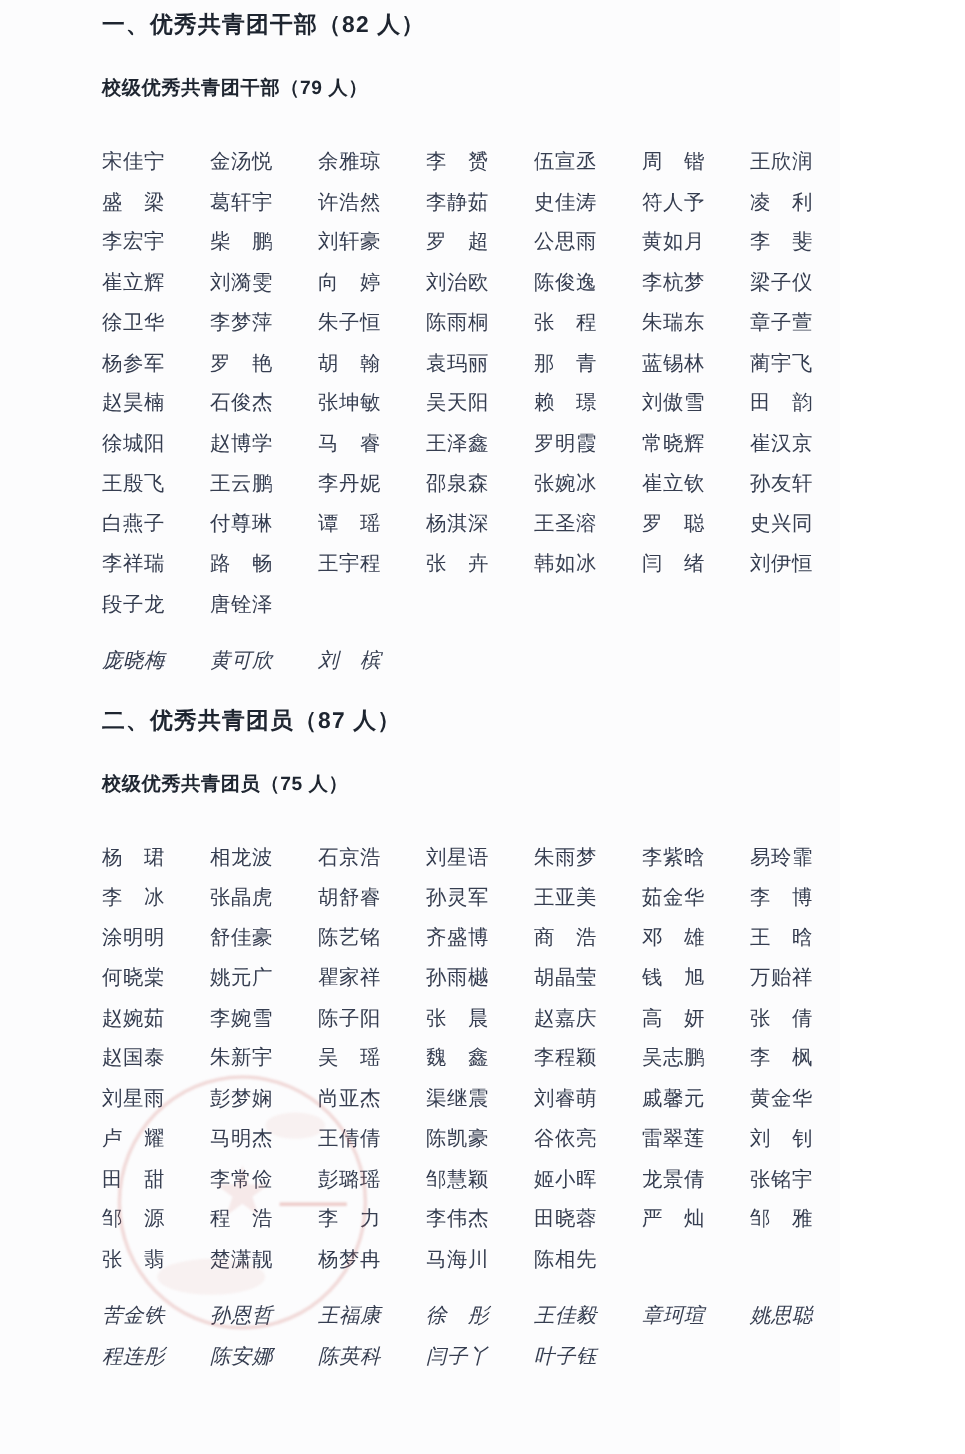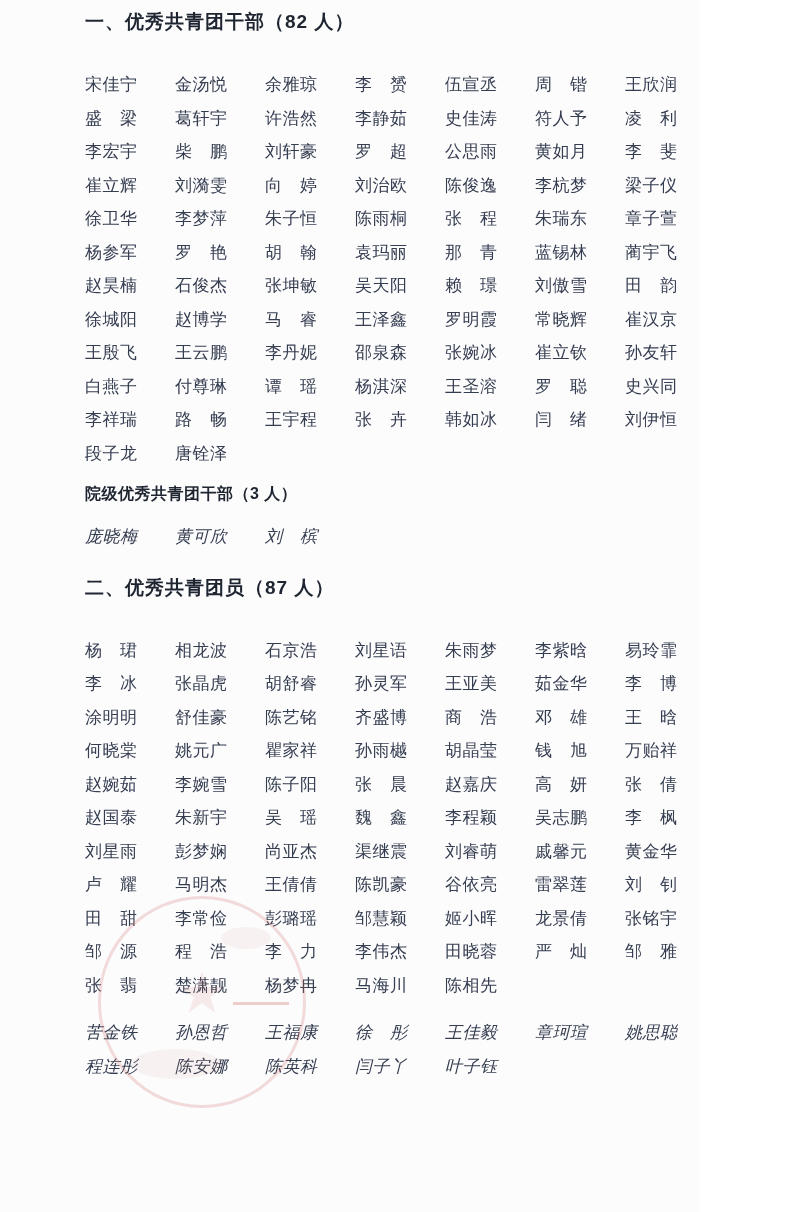--- a/index.html
+++ b/index.html
@@ -109,20 +109,21 @@
   }
 </style>
 </head>
 <body>
 
 <div class="page">
 
   <section>
     <h1 class="section-title">一、优秀共青团干部（82 人）</h1>
 
+    <h2 class="subsection-title">校级优秀共青团干部（79 人）</h2>
     <div class="name-grid">
         <span class="name">宋佳宁</span>
         <span class="name">金汤悦</span>
         <span class="name">余雅琼</span>
         <span class="name">李　赟</span>
         <span class="name">伍宣丞</span>
         <span class="name">周　锴</span>
         <span class="name">王欣润</span>
         <span class="name">盛　梁</span>
         <span class="name">葛轩宇</span>
@@ -191,31 +192,31 @@
         <span class="name">路　畅</span>
         <span class="name">王宇程</span>
         <span class="name">张　卉</span>
         <span class="name">韩如冰</span>
         <span class="name">闫　绪</span>
         <span class="name">刘伊恒</span>
         <span class="name">段子龙</span>
         <span class="name">唐铨泽</span>
       </div>
 
-    <h2 class="subsection-title tight">院级优秀共青团干部（3 人）</h2>
     <div class="name-grid small">
         <span class="name">庞晓梅</span>
         <span class="name">黄可欣</span>
         <span class="name">刘　槟</span>
       </div>
   </section>
 
   <section>
     <h1 class="section-title second">二、优秀共青团员（87 人）</h1>
 
+    <h2 class="subsection-title">校级优秀共青团员（75 人）</h2>
     <div class="name-grid">
         <span class="name">杨　珺</span>
         <span class="name">相龙波</span>
         <span class="name">石京浩</span>
         <span class="name">刘星语</span>
         <span class="name">朱雨梦</span>
         <span class="name">李紫晗</span>
         <span class="name">易玲霏</span>
         <span class="name">李　冰</span>
         <span class="name">张晶虎</span>

